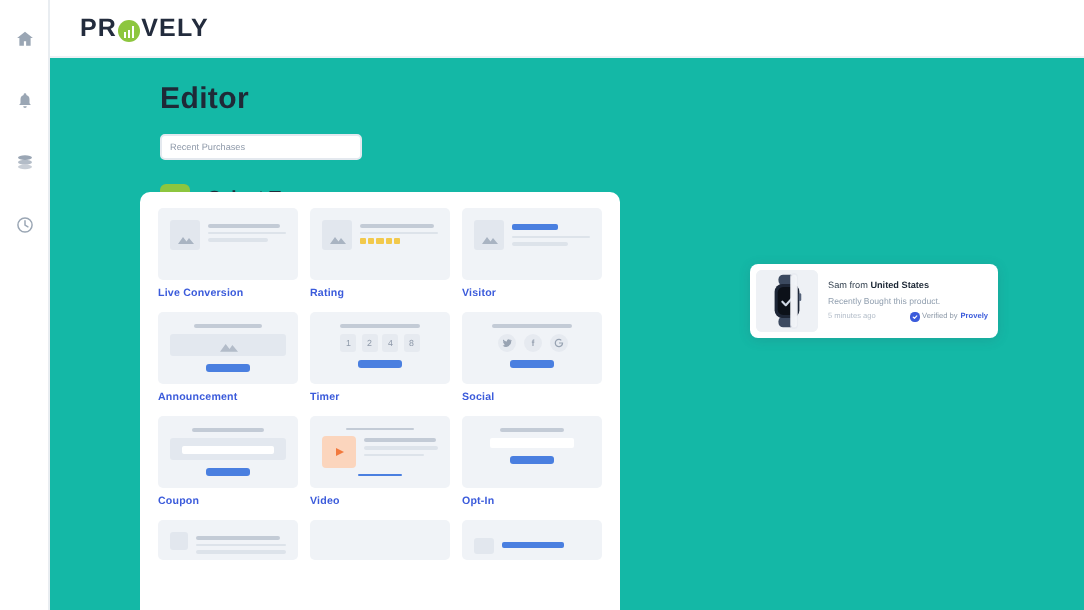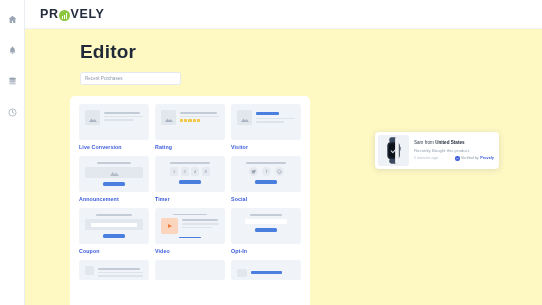--- a/index.html
+++ b/index.html
@@ -28,21 +28,21 @@
     display: flex; align-items: center; justify-content: center;
     margin-bottom: 9px;
     cursor: pointer;
   }
   .side-icon svg { display: block; }
 
   
   .main {
     flex: 1 1 auto;
     height: 305px;
-    background: #fef9c3;
+    background: #14b8a6;
     position: relative;
     overflow: hidden;
   }
 
   .topbar {
     height: 29px;
     background: #ffffff;
     display: flex; align-items: center;
     padding-left: 15px;
     border-bottom: 1px solid #eef1f5;
@@ -62,21 +62,21 @@
   .logo-mark i {
     display: block; width: 1.3px; background: #fff; margin: 0 0.4px;
   }
   .lm1 { height: 2.5px; }
   .lm2 { height: 4px; }
   .lm3 { height: 5.5px; }
 
   .content { padding: 12px 0 0 55px; position: relative; }
 
   .page-title {
-    font-size: 19px; font-weight: bold; color: #1f2937;
+    font-size: 15px; font-weight: bold; color: #1f2937;
     letter-spacing: 0.2px;
     margin-bottom: 9px;
   }
 
   .name-input {
     width: 101px; height: 13px;
     background: #fff;
     border: 1px solid #e4e9ef;
     border-radius: 2.5px;
     font-size: 4.6px; color: #8d98a8;

